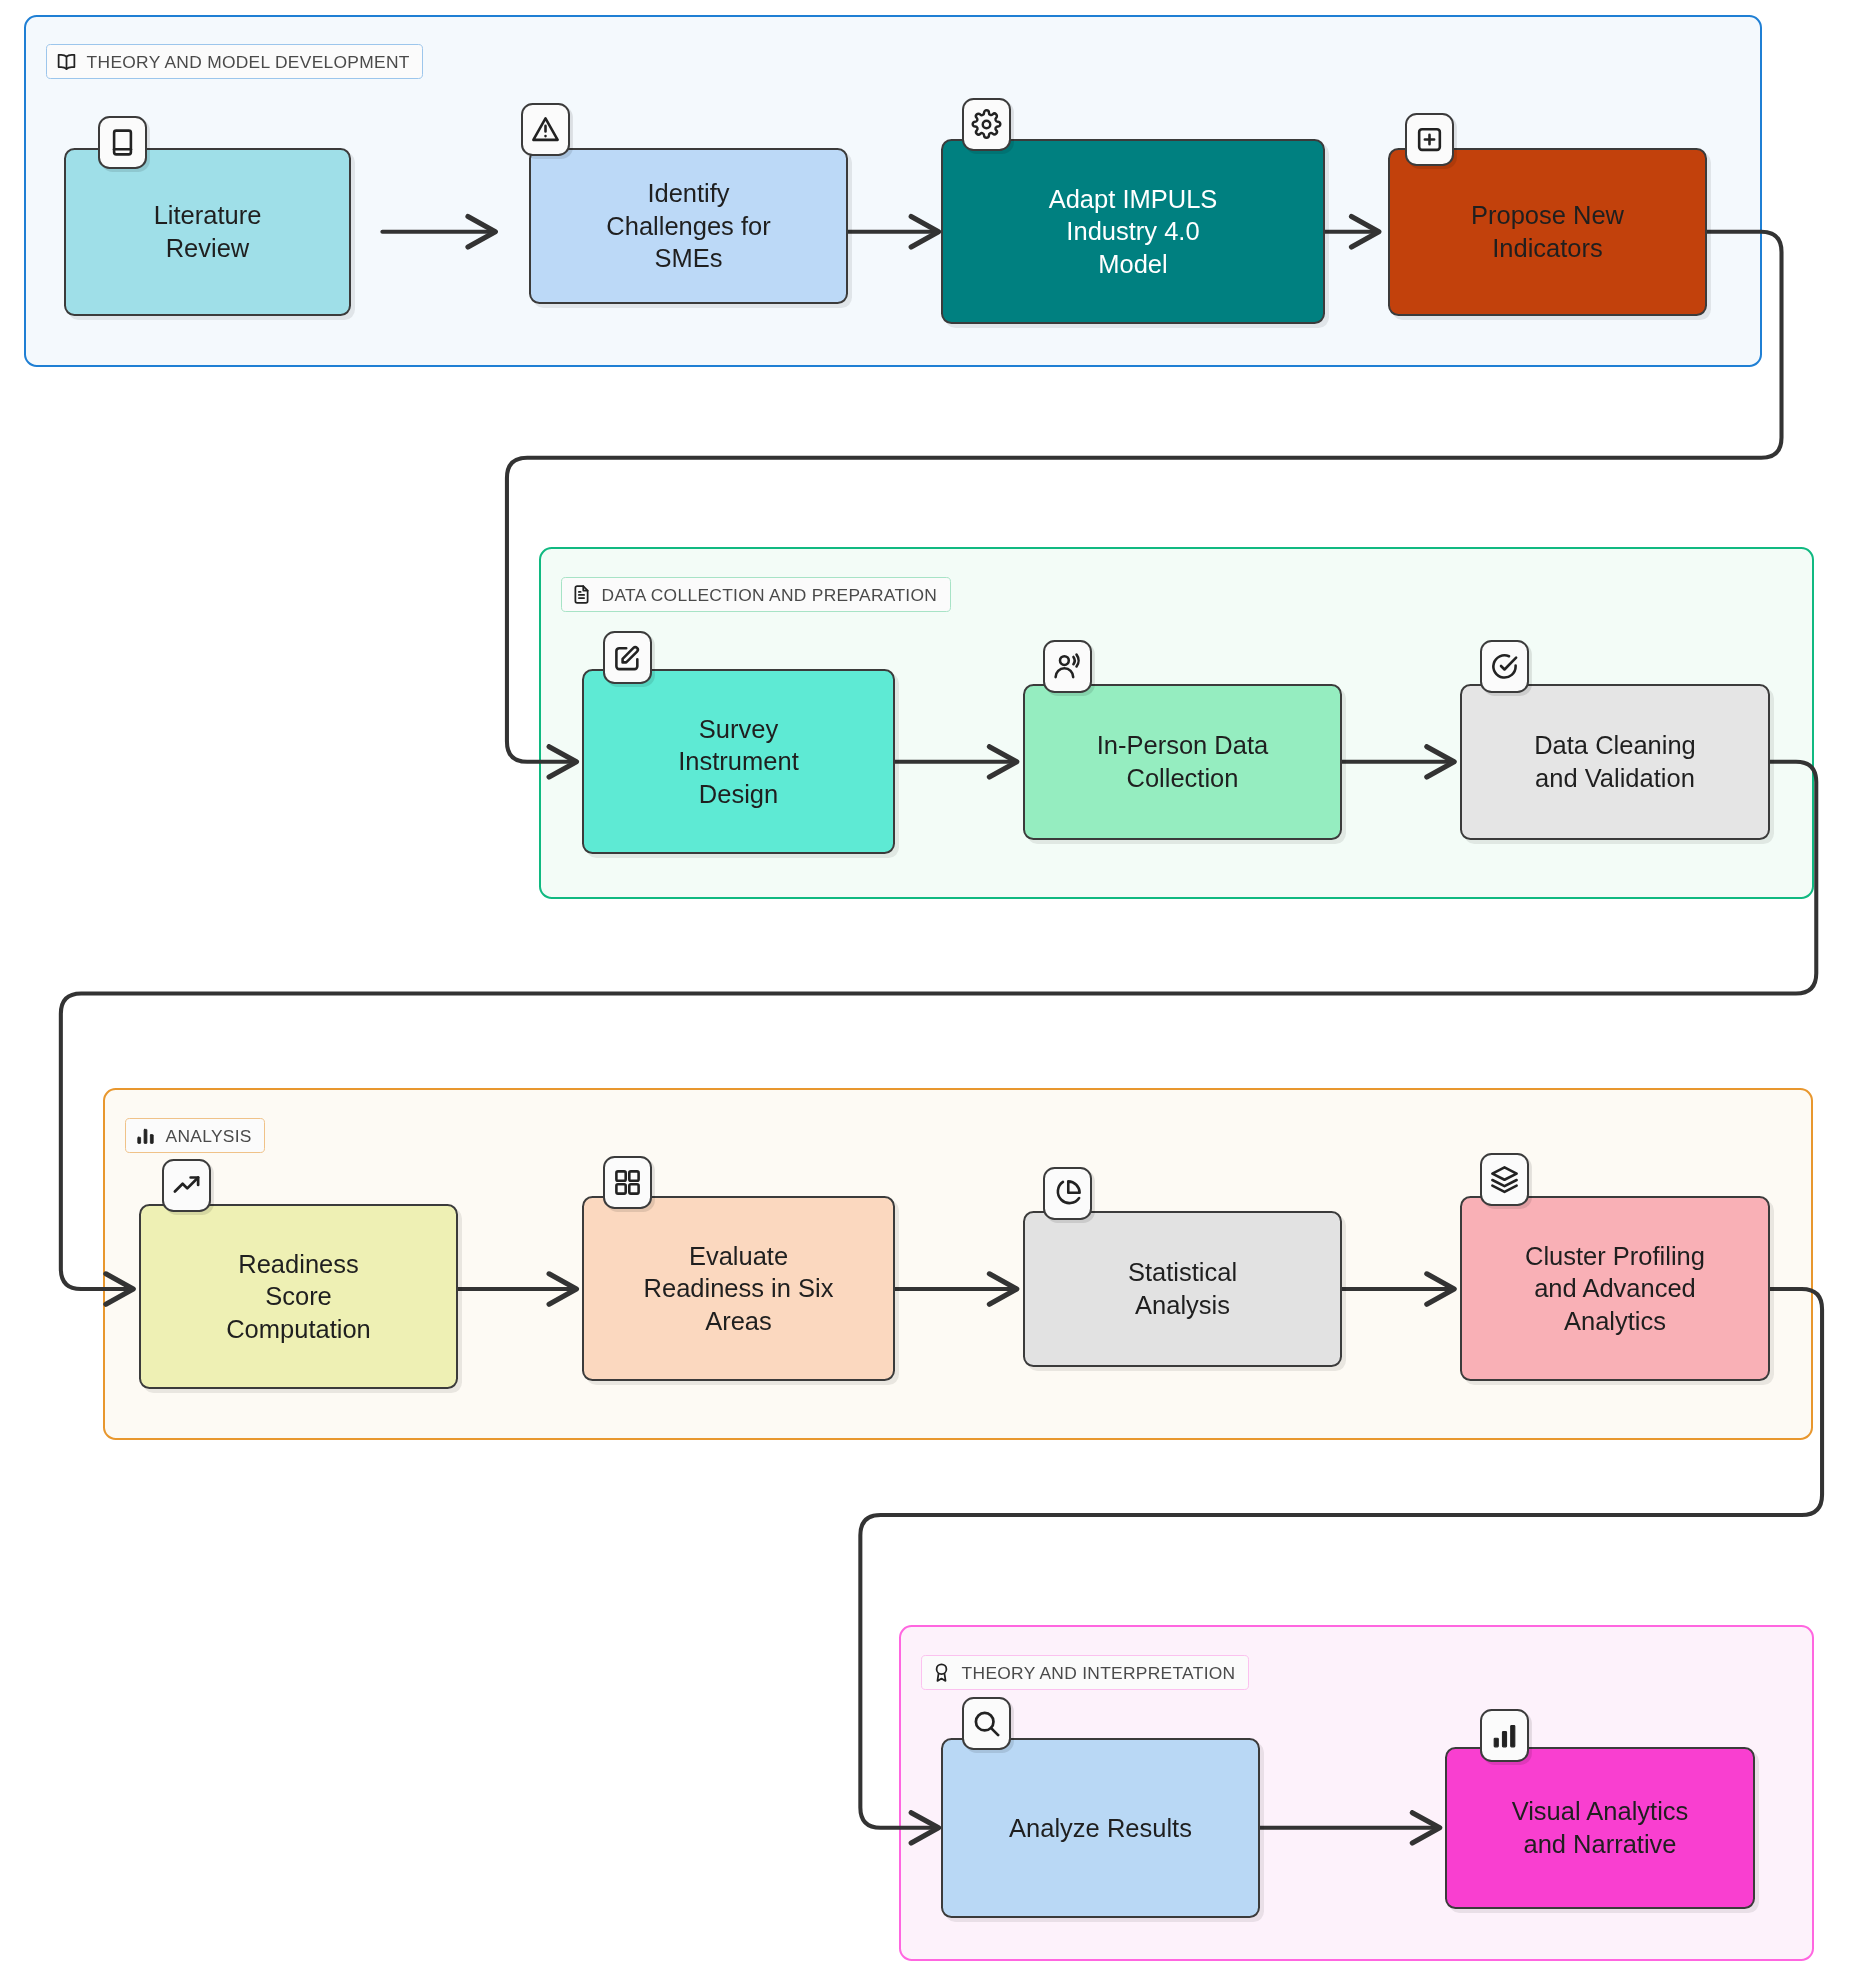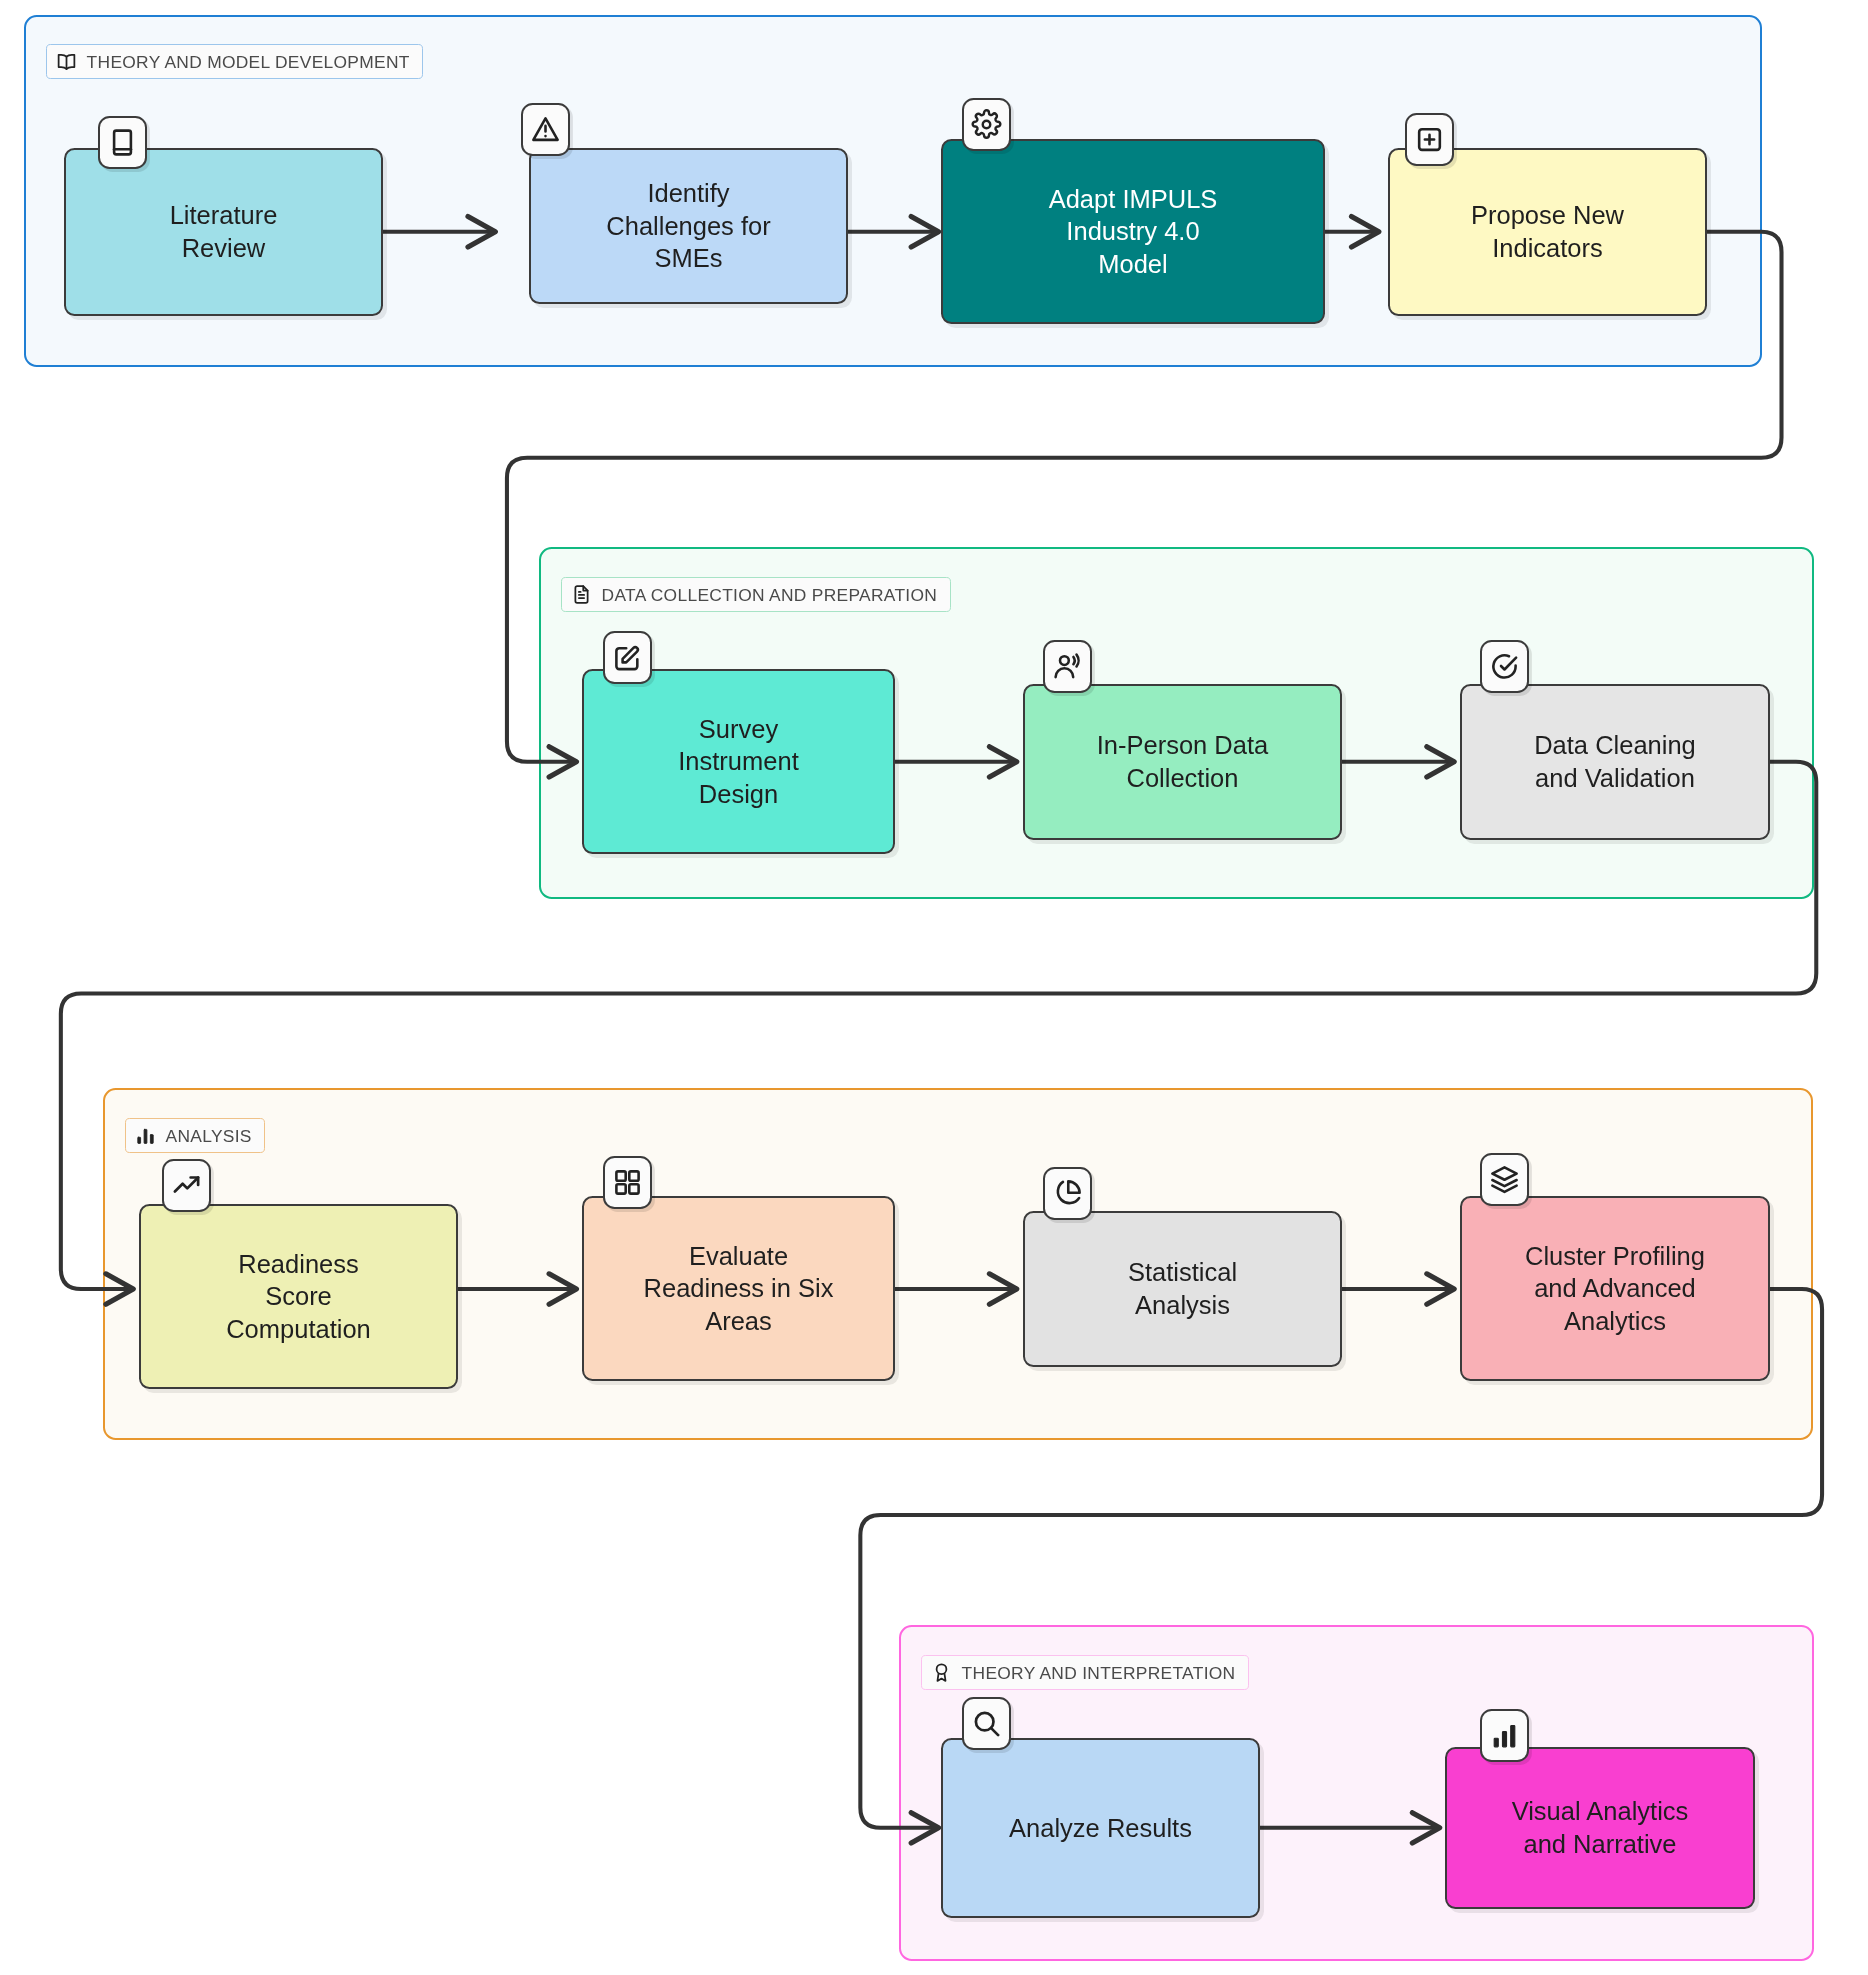--- a/index.html
+++ b/index.html
@@ -140,21 +140,21 @@
       <path d="M790 2225 H995"></path>
       <path d="M1545 2225 H1755"></path>
       <path d="M2315 2225 H2510"></path>
 
       <path d="M3055 2225 H3110 Q3145 2225 3145 2260 V2580 Q3145 2615 3110 2615 H1520 Q1485 2615 1485 2650 V3120 Q1485 3155 1520 3155 H1620"></path>
 
       <path d="M2175 3155 H2485"></path>
     </g>
   </svg>
 
-  <div class="node" id="n1" style="left: 64px; top: 148px; width: 319px; height: 168px; background: rgb(159, 223, 232); color: rgb(31, 31, 31);">
+  <div class="node" id="n1" style="left: 64px; top: 148px; width: 287px; height: 168px; background: rgb(159, 223, 232); color: rgb(31, 31, 31);">
     <span class="lbl">Literature<br>Review</span>
   </div>
   <div class="badge" style="left:98px; top:116px;">
     <span>
       <svg viewBox="0 0 24 24" fill="none" stroke="#222" stroke-width="2" stroke-linecap="round" stroke-linejoin="round">
         <rect x="5.5" y="2.8" width="13" height="18.4" rx="1.6"></rect>
         <path d="M5.5 17.2h13"></path>
       </svg>
     </span>
   </div>
@@ -176,21 +176,21 @@
   </div>
   <div class="badge" style="left:962px; top:98px;">
     <span>
       <svg viewBox="0 0 24 24" fill="none" stroke="#222" stroke-width="1.9" stroke-linecap="round" stroke-linejoin="round">
         <circle cx="12" cy="12" r="2.9"></circle>
         <path d="M19.1 14.5a1.6 1.6 0 0 0 .3 1.8l.1.1a1.9 1.9 0 1 1-2.7 2.7l-.1-.1a1.6 1.6 0 0 0-1.8-.3 1.6 1.6 0 0 0-1 1.5v.2a1.9 1.9 0 1 1-3.8 0v-.1a1.6 1.6 0 0 0-1-1.5 1.6 1.6 0 0 0-1.8.3l-.1.1a1.9 1.9 0 1 1-2.7-2.7l.1-.1a1.6 1.6 0 0 0 .3-1.8 1.6 1.6 0 0 0-1.5-1h-.2a1.9 1.9 0 1 1 0-3.8h.1a1.6 1.6 0 0 0 1.5-1 1.6 1.6 0 0 0-.3-1.8l-.1-.1a1.9 1.9 0 1 1 2.7-2.7l.1.1a1.6 1.6 0 0 0 1.8.3h.1a1.6 1.6 0 0 0 1-1.5v-.2a1.9 1.9 0 1 1 3.8 0v.1a1.6 1.6 0 0 0 1 1.5 1.6 1.6 0 0 0 1.8-.3l.1-.1a1.9 1.9 0 1 1 2.7 2.7l-.1.1a1.6 1.6 0 0 0-.3 1.8v.1a1.6 1.6 0 0 0 1.5 1h.2a1.9 1.9 0 1 1 0 3.8h-.1a1.6 1.6 0 0 0-1.5 1z"></path>
       </svg>
     </span>
   </div>
 
-  <div class="node" id="n4" style="left: 1388px; top: 148px; width: 319px; height: 168px; background: #fef9c3; color: rgb(31, 31, 31);">
+  <div class="node" id="n4" style="left: 1388px; top: 148px; width: 319px; height: 168px; background: #c2410c; color: rgb(31, 31, 31);">
     <span class="lbl">Propose New<br>Indicators</span>
   </div>
   <div class="badge" style="left:1405px; top:113px;">
     <span>
       <svg viewBox="0 0 24 24" fill="none" stroke="#222" stroke-width="2" stroke-linecap="round" stroke-linejoin="round">
         <rect x="4" y="4" width="16" height="16" rx="2.2"></rect>
         <path d="M12 8.4v7.2M8.4 12h7.2"></path>
       </svg>
     </span>
   </div>

